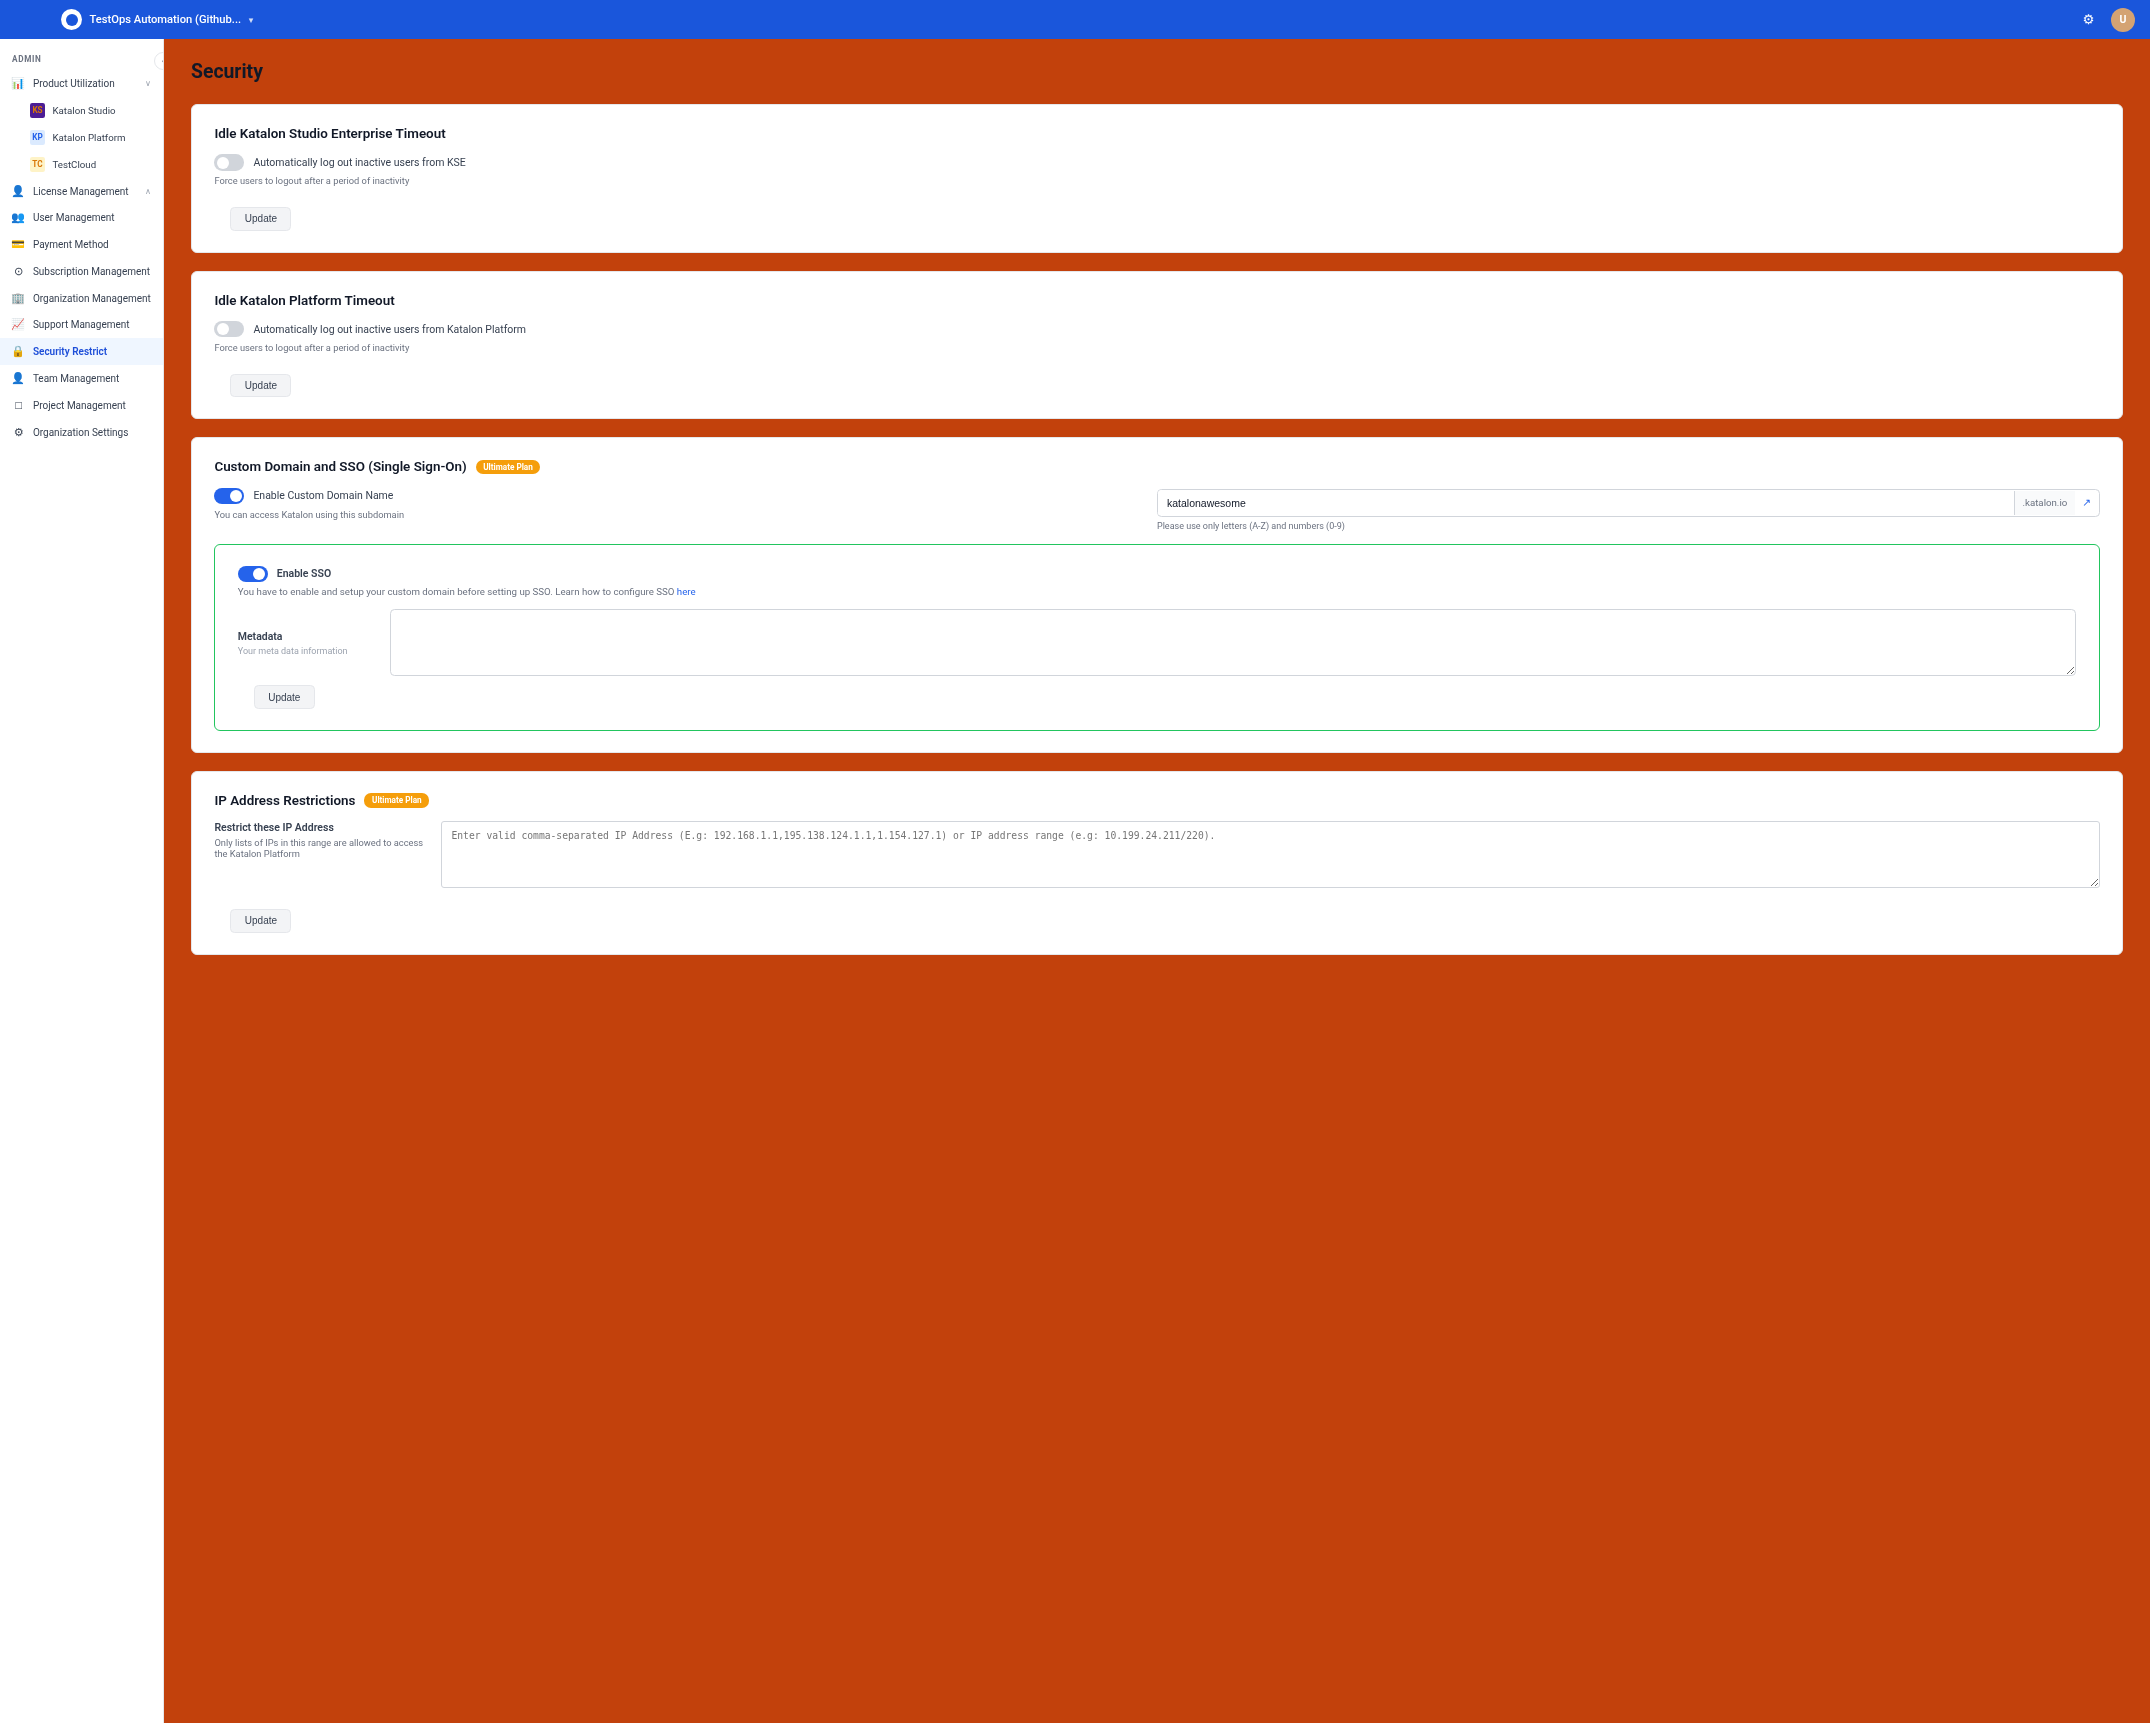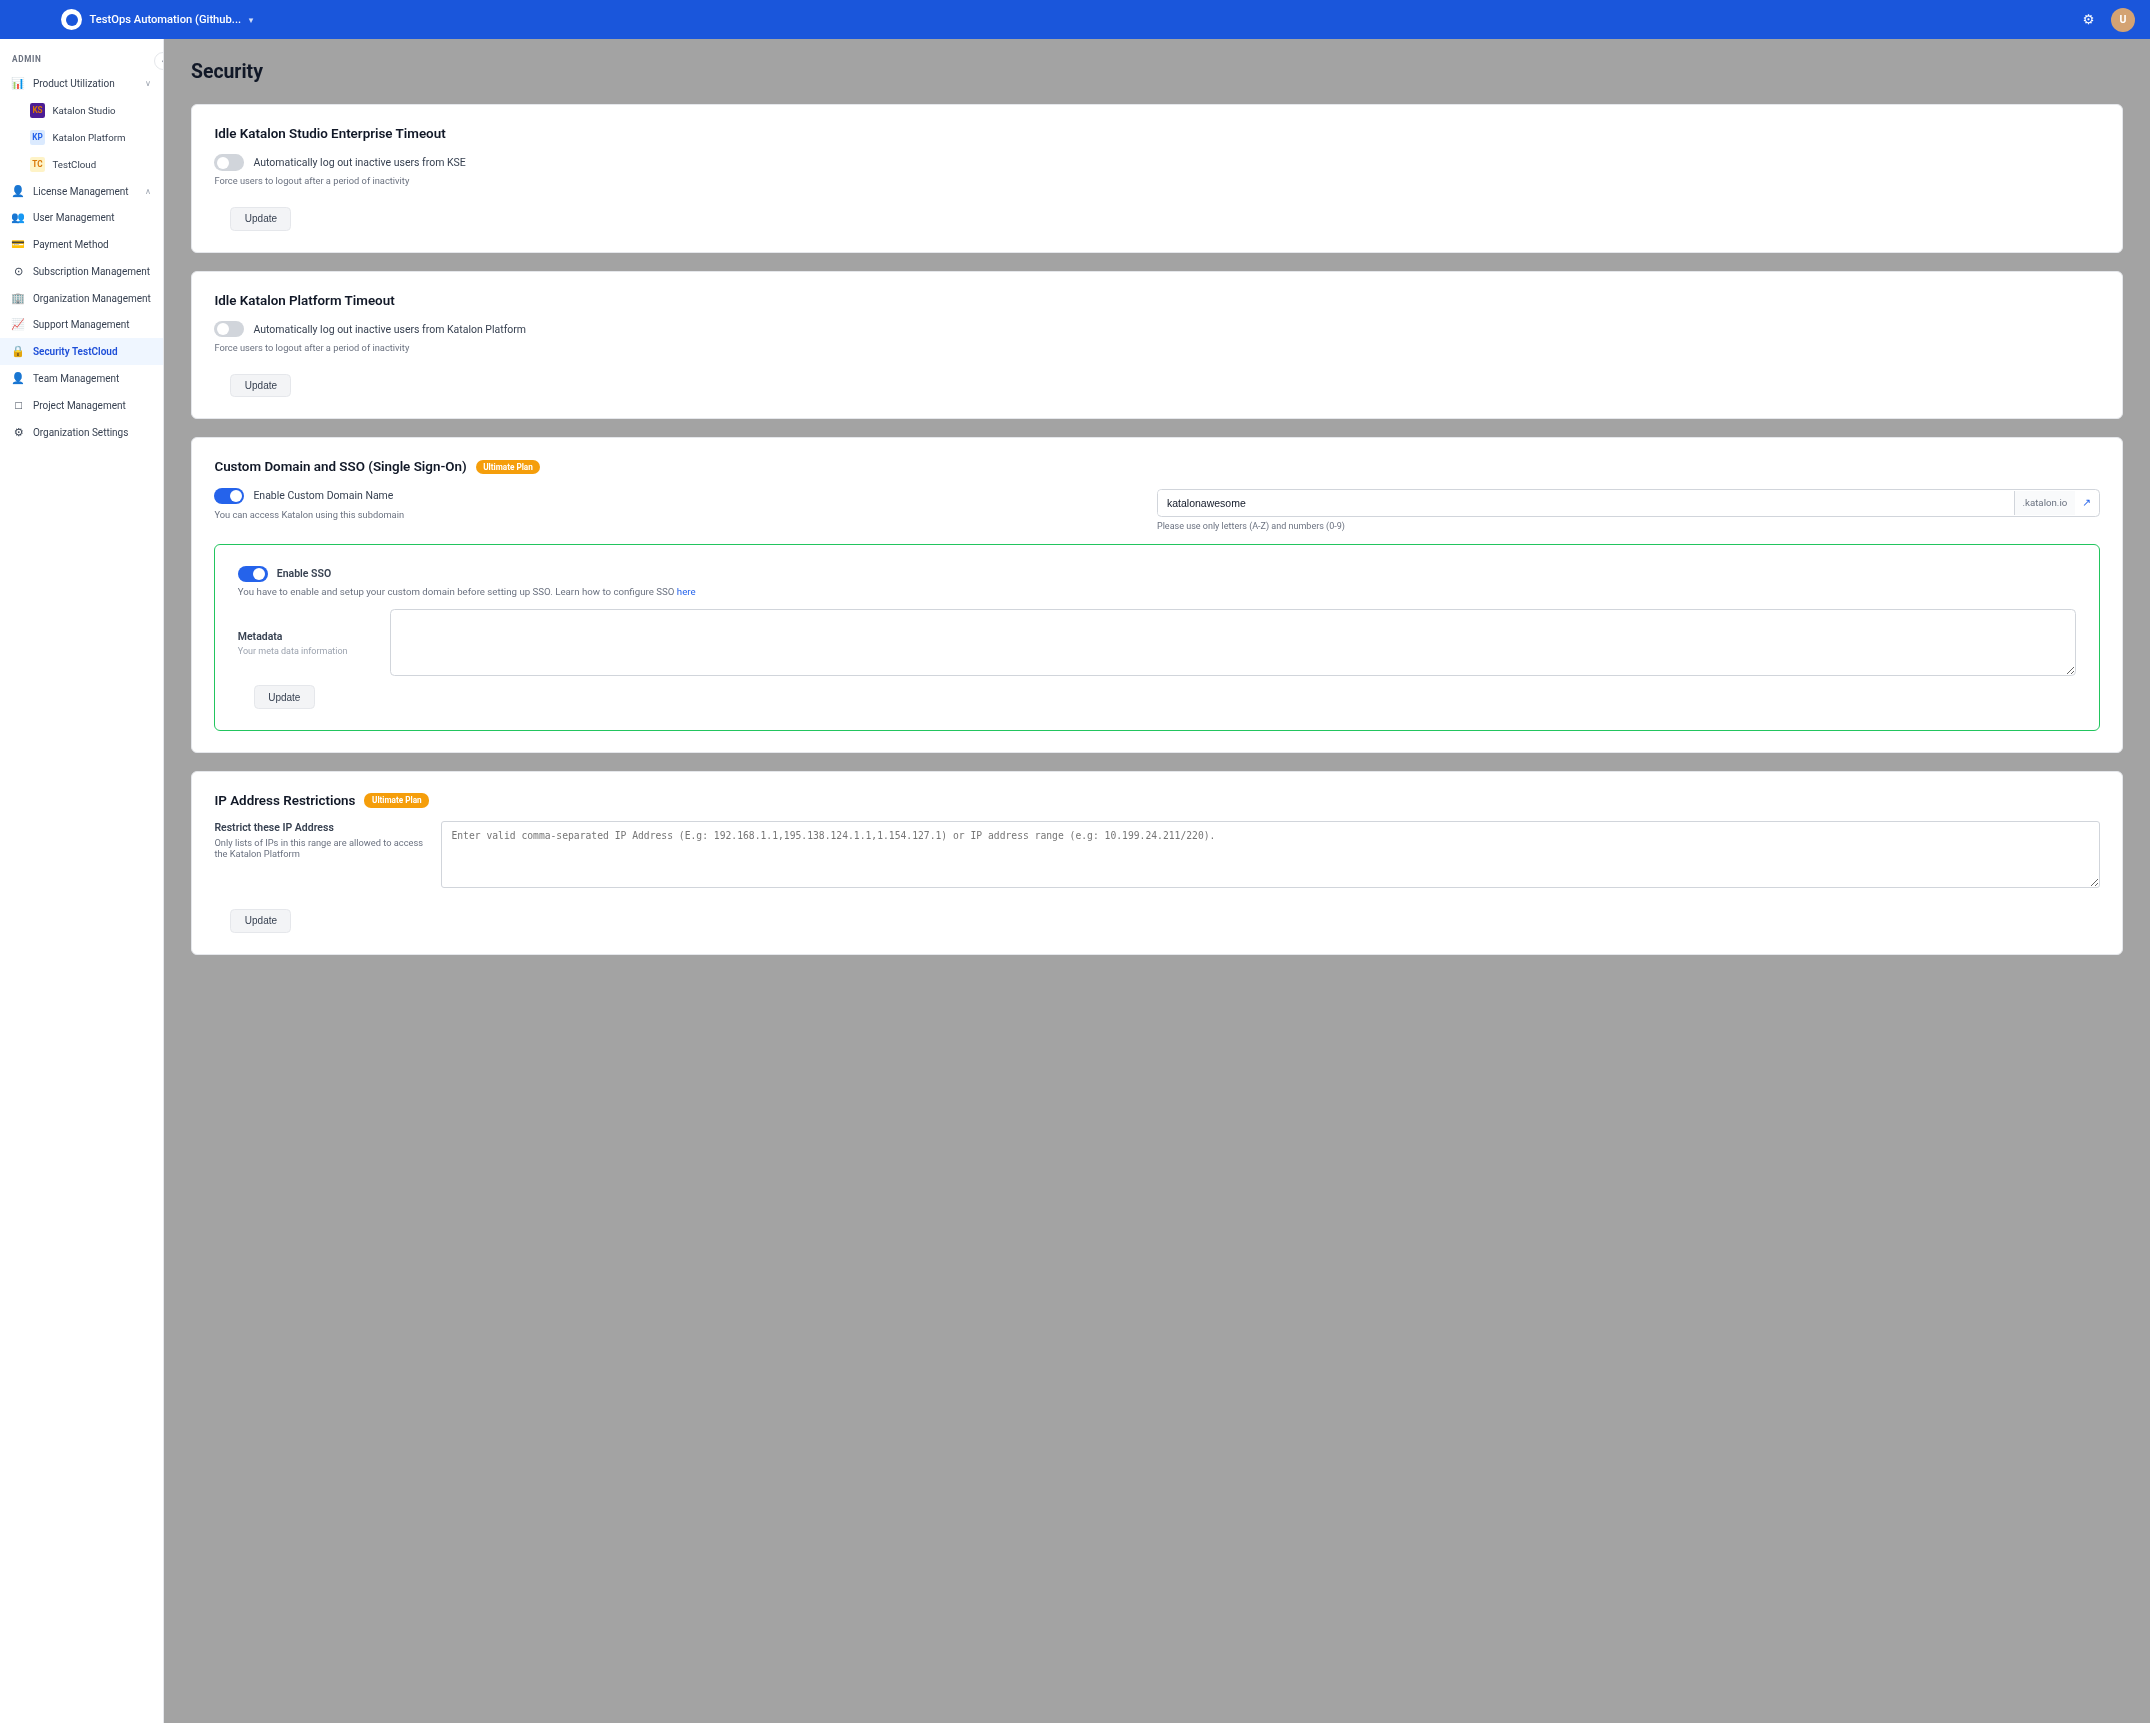--- a/index.html
+++ b/index.html
@@ -167,21 +167,21 @@
       cursor: pointer;
       font-size: 8.2px;
       color: #6b7280;
       z-index: 10;
     }
 
     
     .main-content {
       flex: 1;
       overflow-y: auto;
-      background: #a3a3a3;
+      background: #c2410c;
       padding: 21px 27px;
     }
 
     .page-title {
       font-size: 19.4px;
       font-weight: 700;
       color: #111827;
       margin-bottom: 21px;
     }
 
@@ -456,21 +456,21 @@
       <span class="sidebar-item-label">Organization Management</span>
     </div>
 
     <div class="sidebar-item">
       <span class="sidebar-item-icon">📈</span>
       <span class="sidebar-item-label">Support Management</span>
     </div>
 
     <div class="sidebar-item active">
       <span class="sidebar-item-icon">🔒</span>
-      <span class="sidebar-item-label">Security TestCloud</span>
+      <span class="sidebar-item-label">Security Restrict</span>
     </div>
 
     <div class="sidebar-item">
       <span class="sidebar-item-icon">👤</span>
       <span class="sidebar-item-label">Team Management</span>
     </div>
 
     <div class="sidebar-item">
       <span class="sidebar-item-icon">□</span>
       <span class="sidebar-item-label">Project Management</span>

